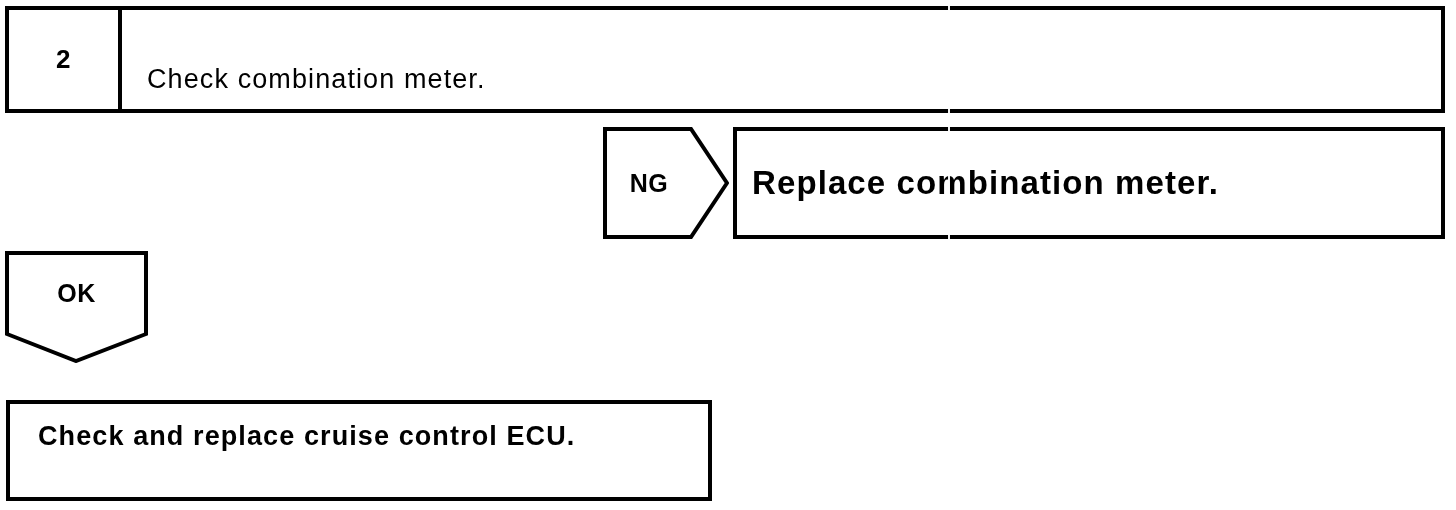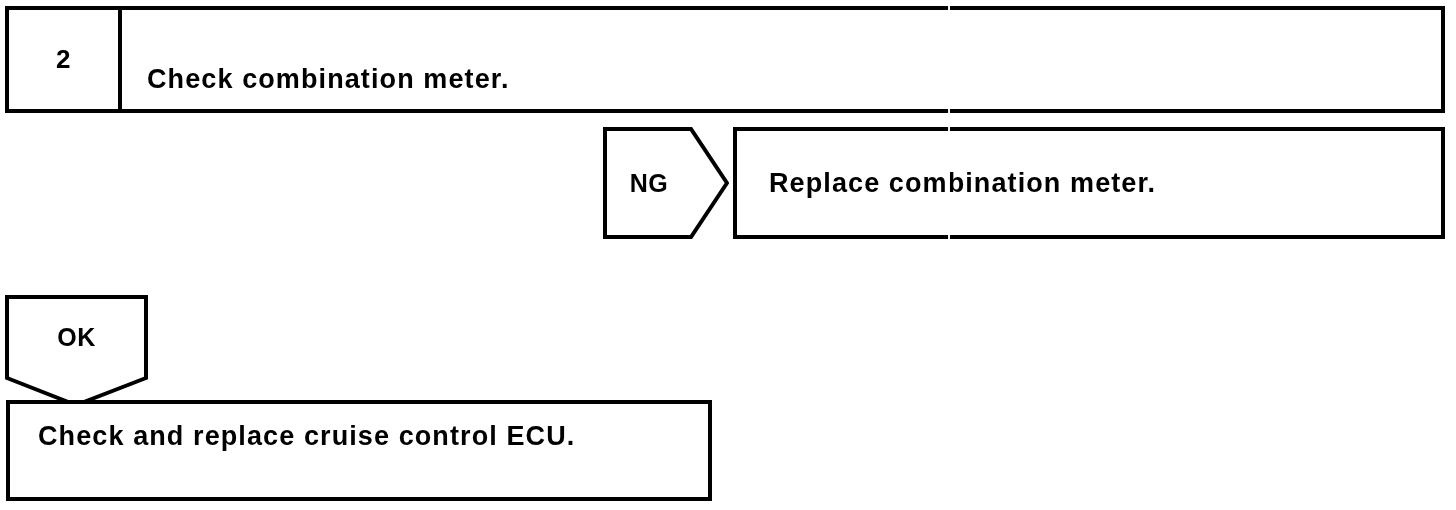--- a/index.html
+++ b/index.html
@@ -54,21 +54,21 @@
     position: absolute;
     left: 117px;
     top: 0;
     right: 0;
     height: 99px;
     display: flex;
     align-items: center;
   }
   .step-body span {
     font-size: 27px;
-    font-weight: bold;
+    font-weight: normal;
     letter-spacing: 1.1px;
     color: #000;
     padding-left: 21px;
     white-space: nowrap;
     margin-top: 40px;
   }
 
   
   .chevron-ng {
     position: absolute;
@@ -99,36 +99,35 @@
   
   .ng-action {
     left: 733px;
     top: 127px;
     width: 712px;
     height: 112px;
     display: flex;
     align-items: center;
   }
   .ng-action span {
-    font-size: 27px;
+    font-size: 33px;
     font-weight: bold;
     letter-spacing: 1.1px;
     color: #000;
-    padding-left: 32px;
+    padding-left: 15px;
     white-space: nowrap;
   }
 
   
   .chevron-ok {
     position: absolute;
     left: 5px;
     top: 251px;
     width: 143px;
     height: 112px;
-    margin-top: 44px;
   }
   .chevron-ok svg { display: block; }
   .chevron-ok-label {
     position: absolute;
     left: 0;
     top: 0;
     width: 143px;
     height: 84px;
     display: flex;
     align-items: center;

